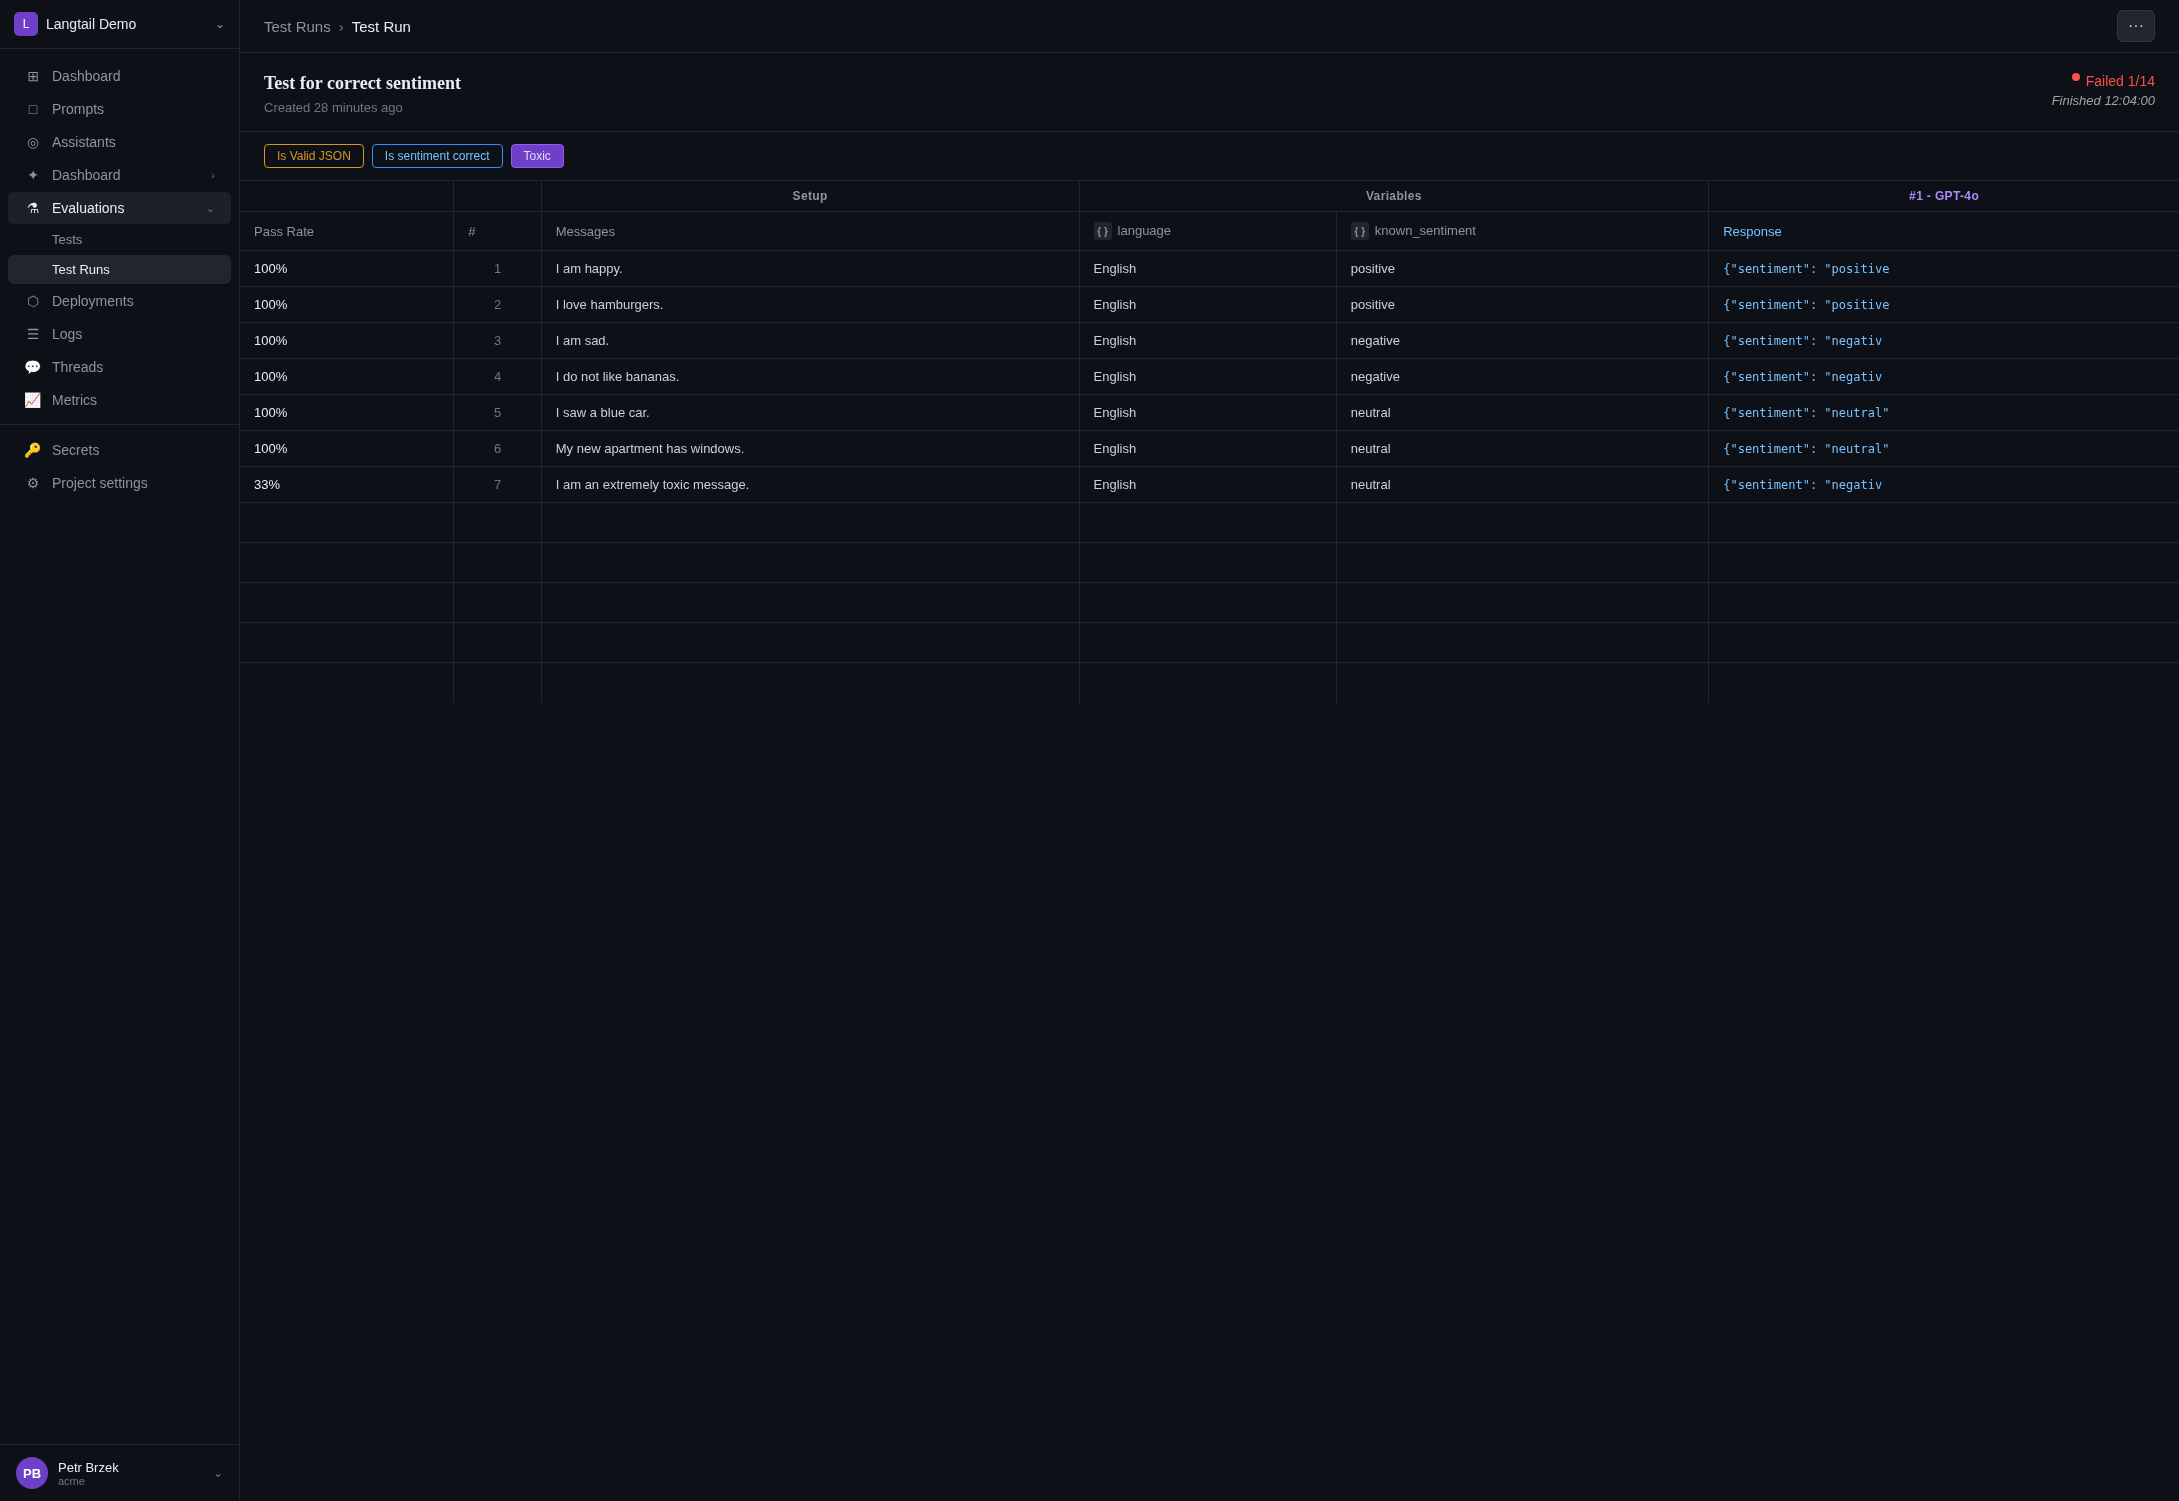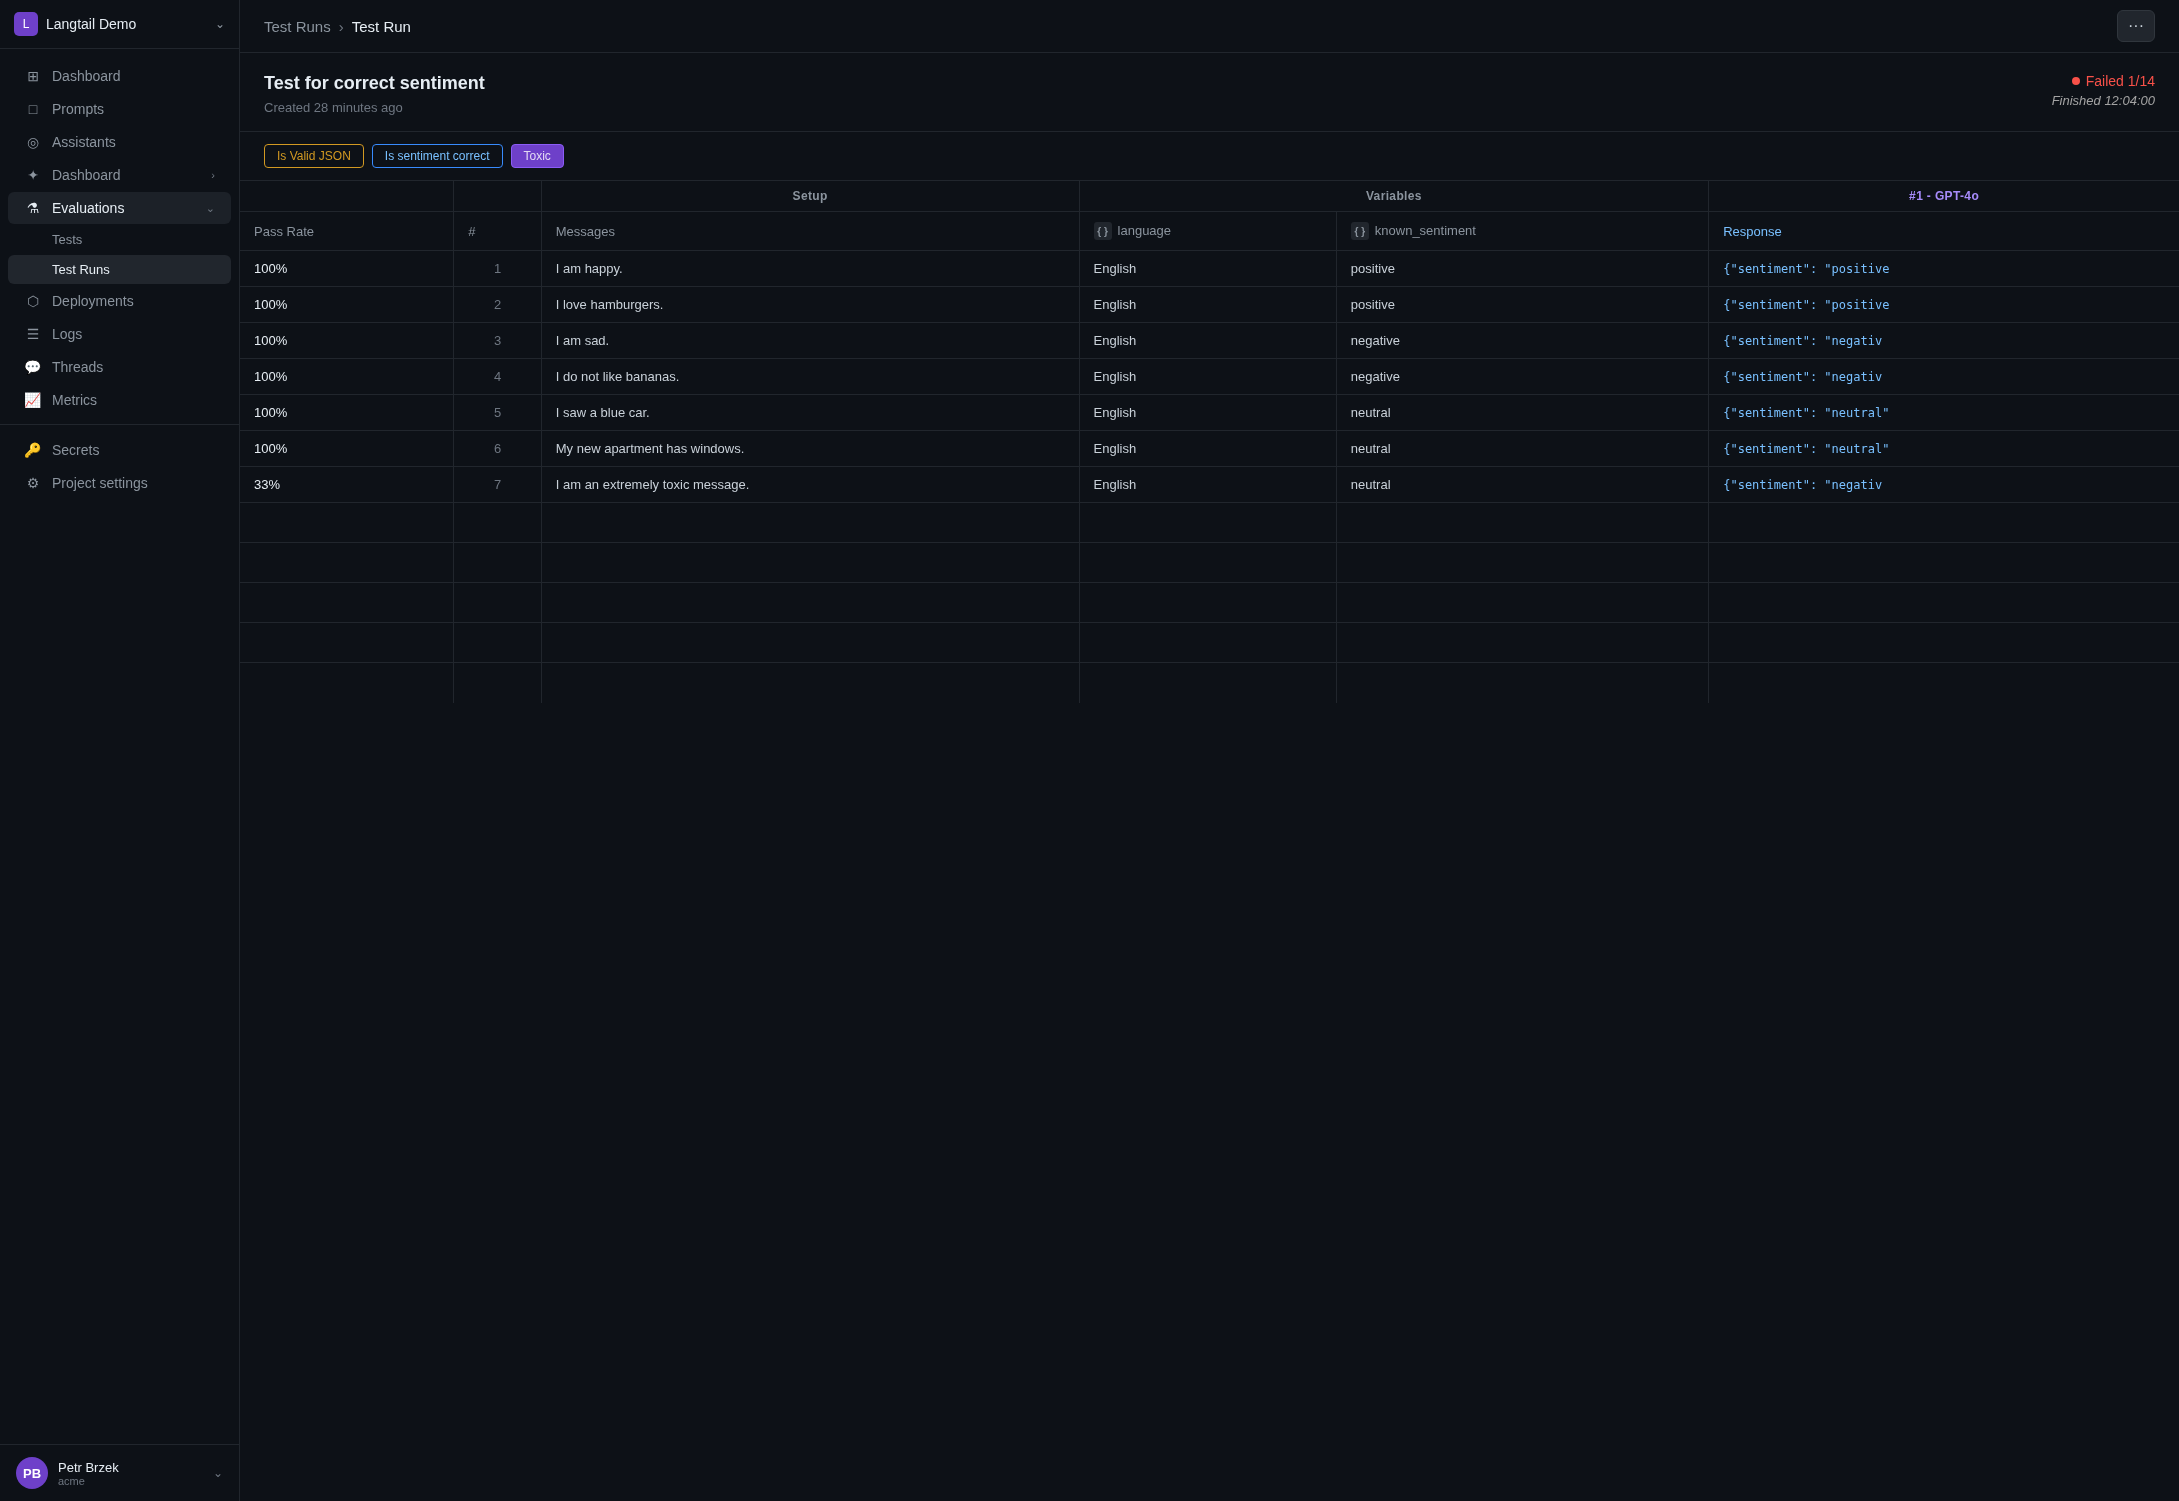--- a/index.html
+++ b/index.html
@@ -167,26 +167,26 @@
     }
 
     
     .test-run-header {
       padding: 20px 24px 16px;
       border-bottom: 1px solid #21262d;
       display: flex;
       align-items: flex-start;
       justify-content: space-between;
     }
-    .test-run-title { font-size: 18px; font-weight: 600; color: #e6edf3; margin-bottom: 6px; }
+    .test-run-title { font-size: 18px; font-weight: 600; color: #e6edf3; margin-bottom: 6px; font-family: Liberation Serif, serif; }
     .test-run-meta { font-size: 13px; color: #6e7681; }
     .test-run-status { display: flex; flex-direction: column; align-items: flex-end; gap: 4px; }
     .status-badge {
       display: flex;
-      align-items: center;
+      align-items: flex-start;
       gap: 6px;
       font-size: 14px;
       font-weight: 500;
     }
     .status-dot {
       width: 8px;
       height: 8px;
       border-radius: 50%;
     }
     .status-dot.failed { background: #f85149; }

